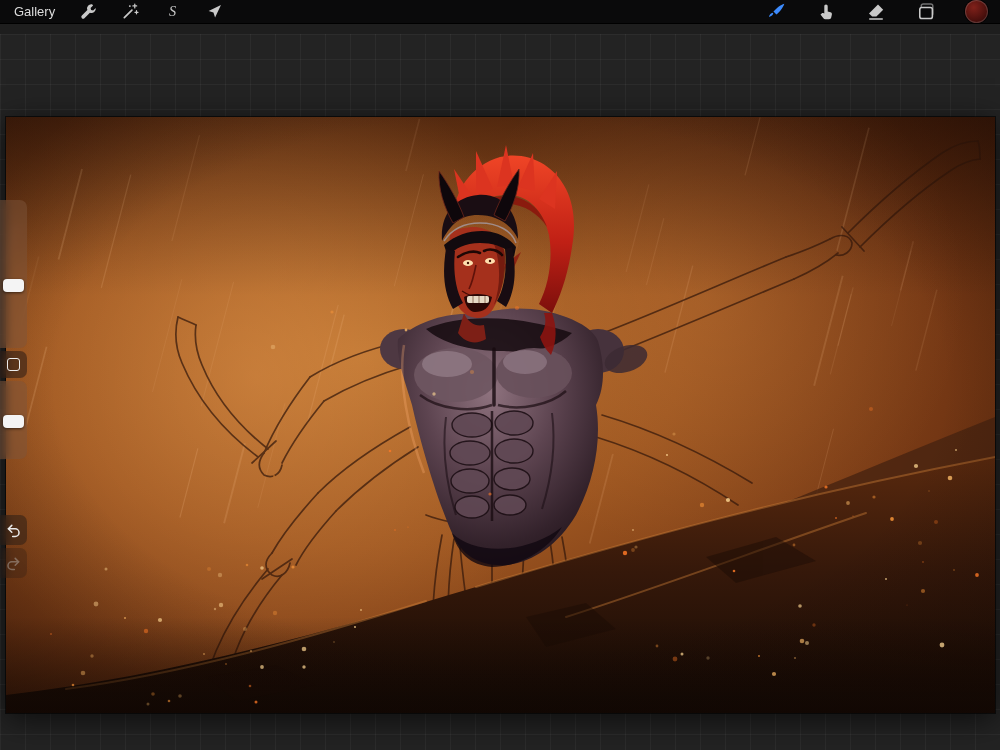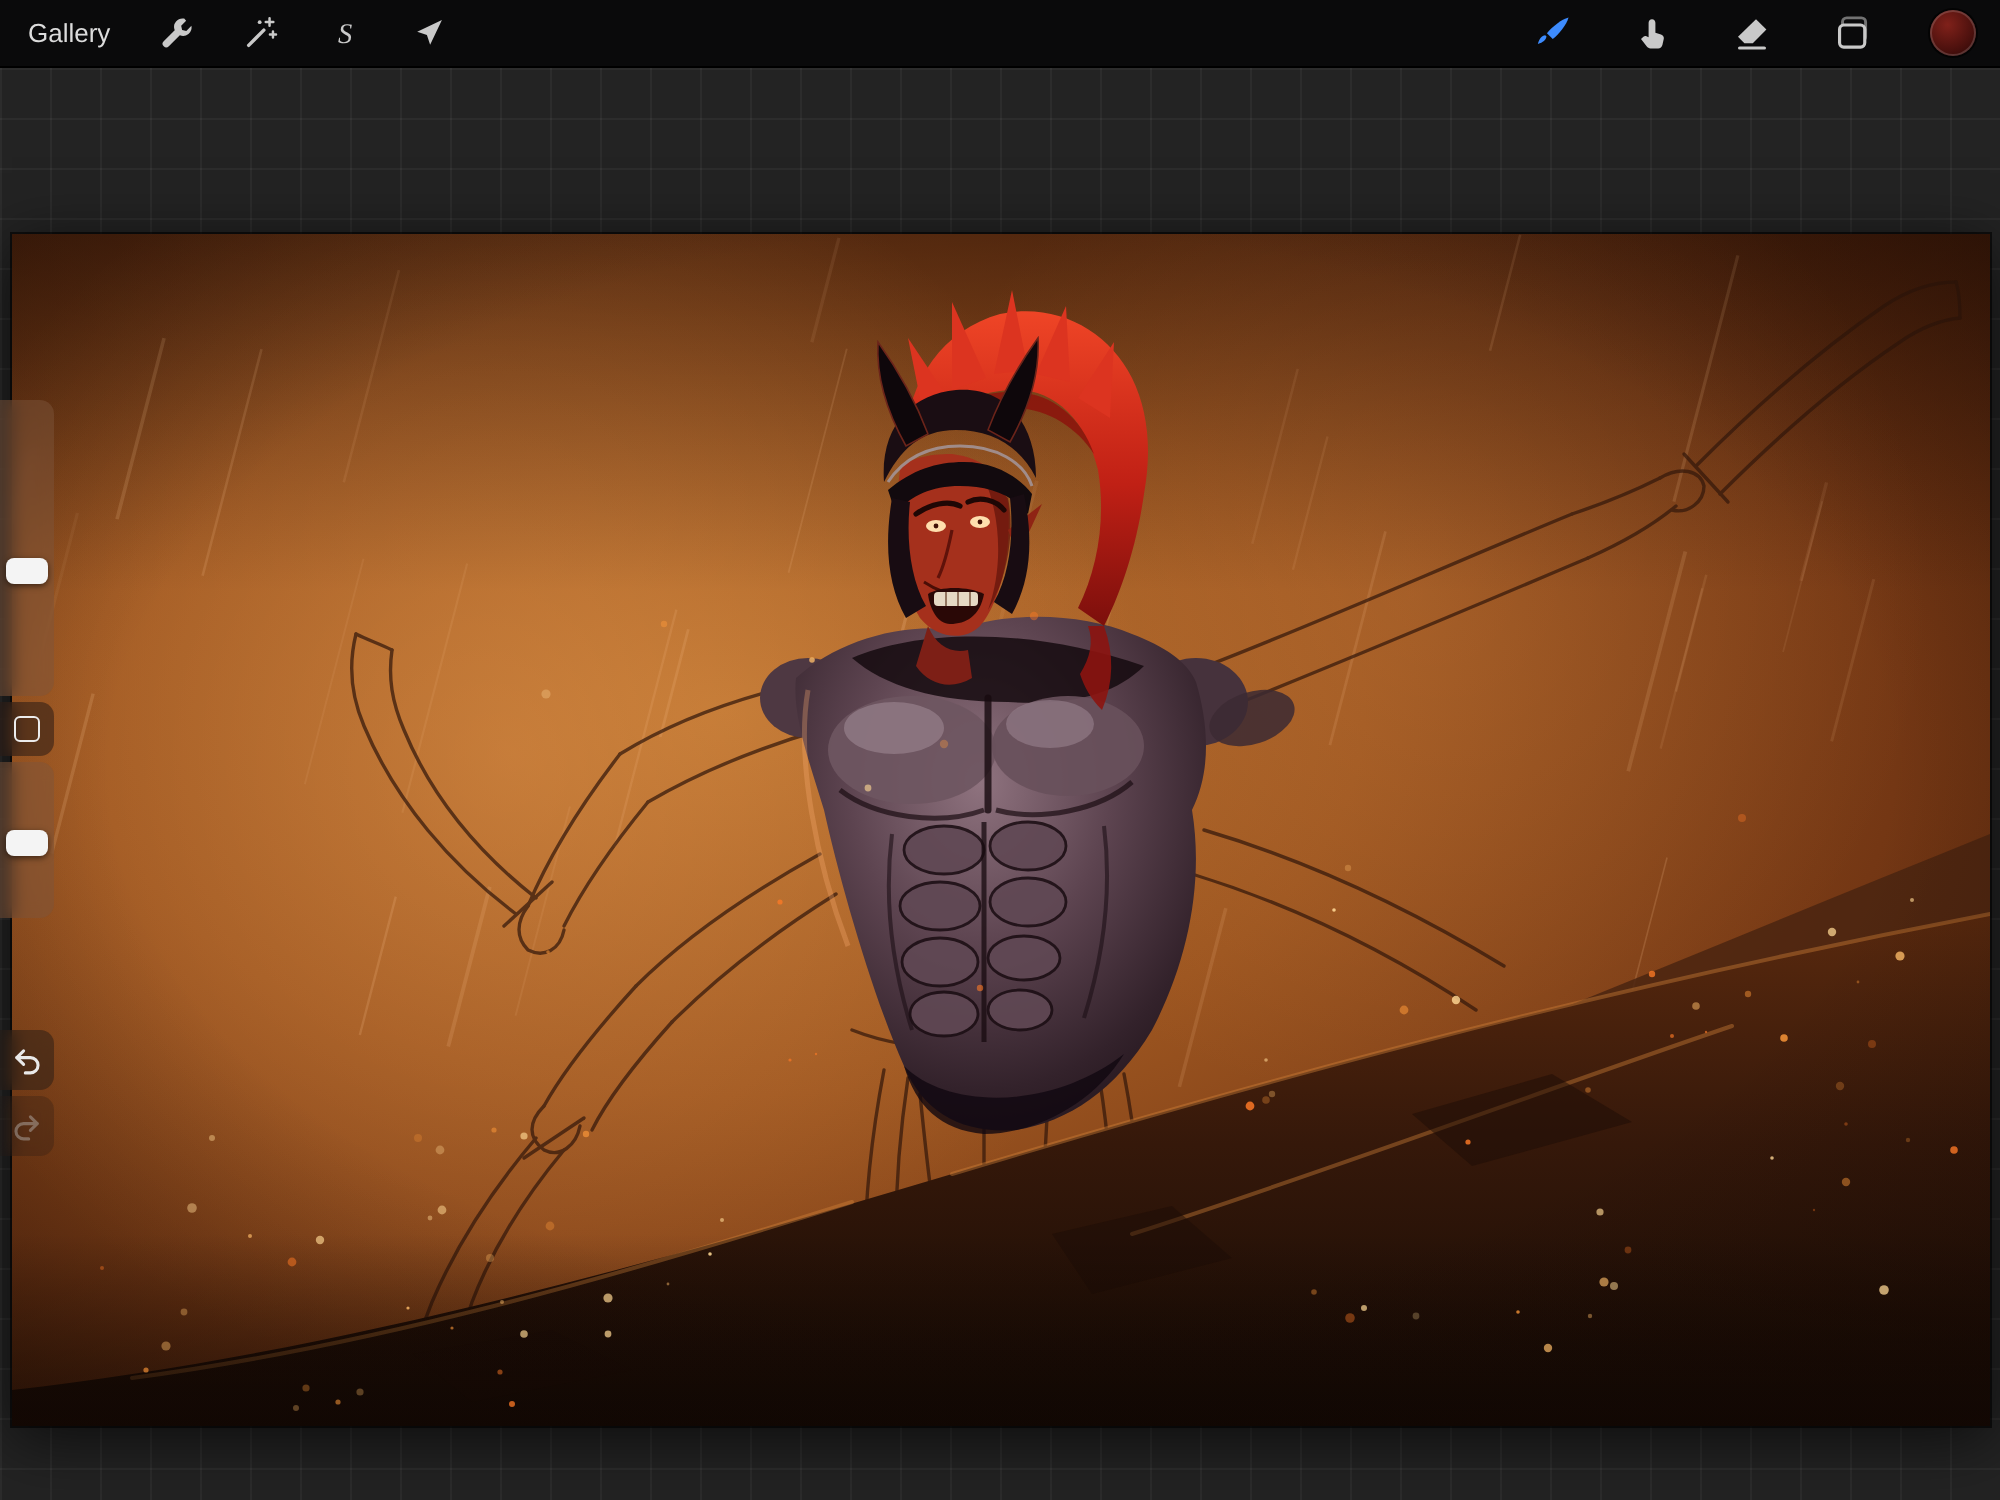--- a/index.html
+++ b/index.html
@@ -1,20 +1,20 @@
 <!DOCTYPE html>
 <html style="--accent: #3d8bfd; --current-color: #4a100d; --current-color-light: #80211a; --canvas-bg-top: #b9712f; --canvas-bg-deep: #4c2009; --crest-red: #d7301d; --ember-orange: #ff9a3a;"><head>
 <meta charset="utf-8">
 <style>
   html,body{margin:0;padding:0;}
   body{position:relative;width:1000px;height:750px;overflow:hidden;background:#1e1e1e;
        font-family:"Liberation Sans",sans-serif;-webkit-user-select:none;user-select:none;}
 
   
-  .topbar{position:absolute;top:0;left:0;right:0;height:34px;background:#0a0a0b;
+  .topbar{position:absolute;top:0;left:0;right:0;height:24px;background:#0a0a0b;
           border-bottom:1px solid #000;display:flex;align-items:center;
           justify-content:space-between;padding:0 12px;box-sizing:border-box;z-index:30;}
   .tb-group{display:flex;align-items:center;}
   .tb-left{gap:8px;}
   .tb-right{gap:26px;}
   .gallery{color:#dcdcdc;font-size:13px;padding:3px 8px 3px 2px;cursor:default;}
   .icon-btn{width:34px;height:28px;display:flex;align-items:center;justify-content:center;color:#c9c9c9;}
   .tb-right .icon-btn{width:24px;}
   .icon-btn svg{display:block;}
   .icon-btn.selected{color:var(--accent,#3d8bfd);}

